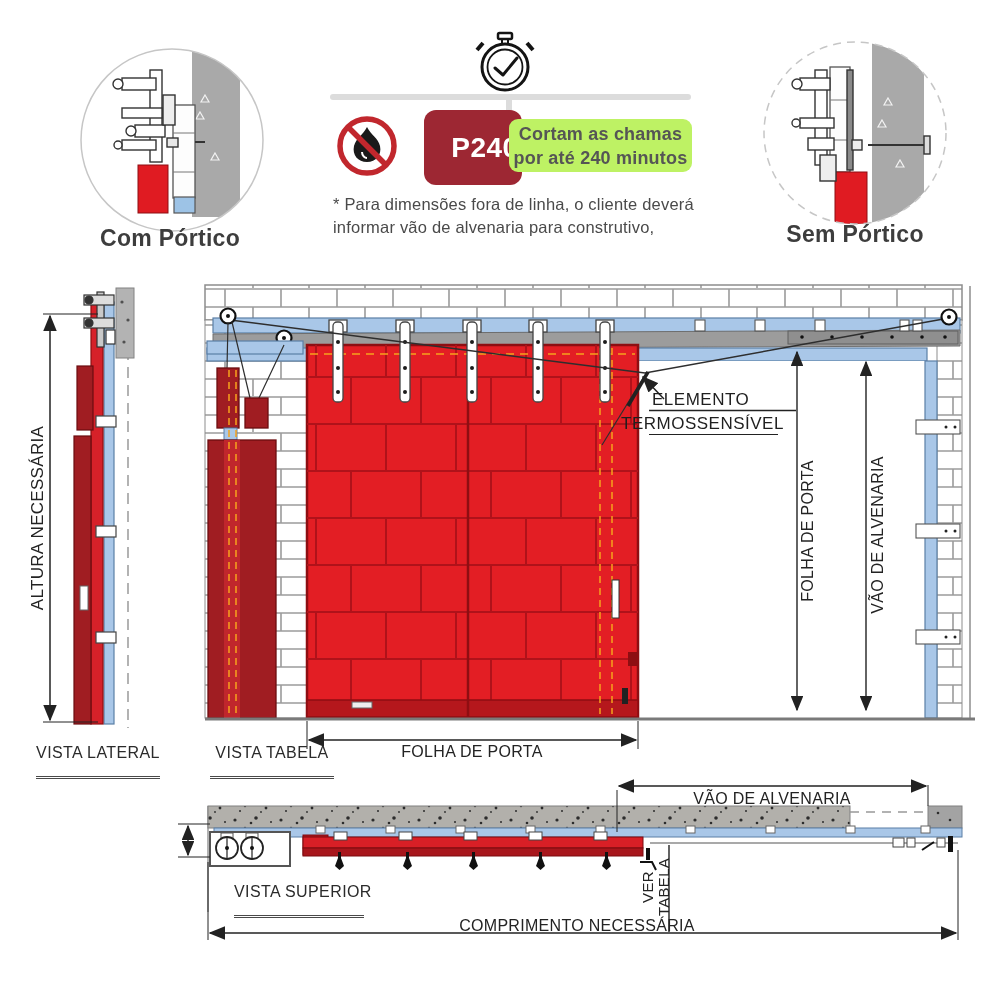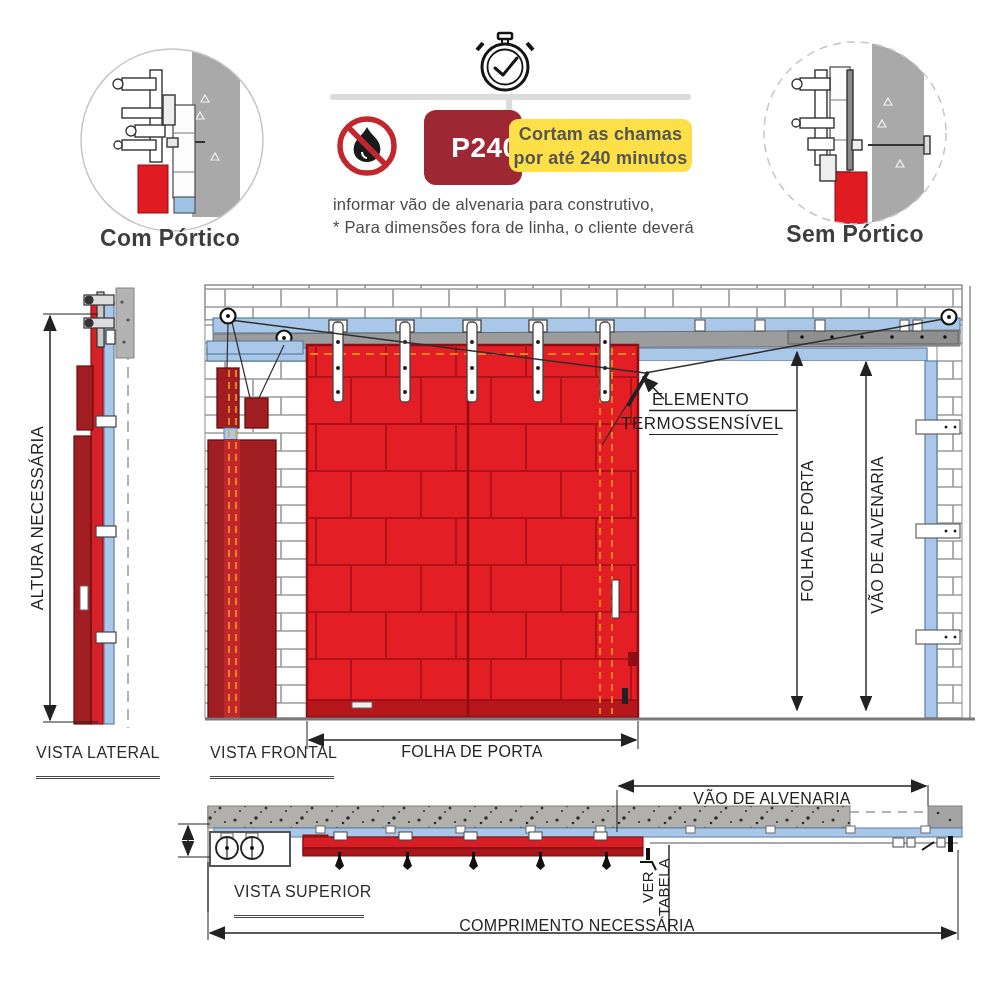--- a/index.html
+++ b/index.html
@@ -4,21 +4,21 @@
 <style>
   html,body{margin:0;padding:0;background:#ffffff;}
   body{width:1000px;height:1000px;position:relative;font-family:"Liberation Sans",sans-serif;overflow:hidden;}
   .abs{position:absolute;}
   .lbl{position:absolute;color:#2e2e2e;white-space:nowrap;}
   .vlabel{position:absolute;transform:translate(-50%,-50%) rotate(-90deg);transform-origin:center;white-space:nowrap;color:#232323;}
   .caption{font-size:23px;color:#3d3d3d;text-align:center;letter-spacing:.3px;font-weight:bold;}
   .view-title{font-size:16px;color:#2b2b2b;text-align:center;letter-spacing:.4px;border-bottom:3px double #4a4a4a;padding-bottom:14px;}
   .dim-label{font-size:16px;letter-spacing:.3px;color:#232323;}
   .badge{display:flex;align-items:center;justify-content:center;background:#9d2733;color:#fff;font-weight:bold;font-size:28px;border-radius:12px;letter-spacing:.5px;padding-left:24px;}
-  .bubble{display:flex;flex-direction:column;align-items:center;justify-content:center;background:#fde047;color:#555;border-radius:9px;font-size:18px;font-weight:bold;line-height:24px;letter-spacing:.2px;}
+  .bubble{display:flex;flex-direction:column;align-items:center;justify-content:center;background:#bef264;color:#555;border-radius:9px;font-size:18px;font-weight:bold;line-height:24px;letter-spacing:.2px;}
   .note{font-size:16.5px;color:#4a4a4a;line-height:23px;letter-spacing:.2px;}
   .anno{font-size:17px;color:#1f1f1f;letter-spacing:.5px;}
 </style>
 </head>
 <body>
 
 <svg class="abs" width="1000" height="1000" viewBox="0 0 1000 1000" style="left:0;top:0;">
   <defs>
     <marker id="arw" markerWidth="11" markerHeight="9" refX="10" refY="4.5" orient="auto-start-reverse">
       <path d="M0,0 L11,4.5 L0,9 z" fill="#222"></path>
@@ -368,26 +368,26 @@
 
 <div class="lbl caption" style="left:70px;top:225px;width:200px;">Com Pórtico</div>
 <div class="lbl caption" style="left:755px;top:221px;width:200px;">Sem Pórtico</div>
 
 <div class="abs badge" style="left:424px;top:110px;width:74px;height:75px;">P240</div>
 <div class="abs bubble" style="left:509px;top:119px;width:183px;height:53px;">
   <span>Cortam as chamas</span>
   <span>por até 240 minutos</span>
 </div>
 <div class="abs note" style="left:333px;top:193px;width:400px;">
+  <div>* Para dimensões fora de linha, o cliente deverá</div>
   <div>informar vão de alvenaria para construtivo,</div>
-  <div>* Para dimensões fora de linha, o cliente deverá</div>
 </div>
 
 <div class="lbl view-title" style="left:36px;top:744px;width:124px;">VISTA LATERAL</div>
-<div class="lbl view-title" style="left:210px;top:744px;width:124px;">VISTA FRONTAL</div>
+<div class="lbl view-title" style="left:210px;top:744px;width:124px;">VISTA TABELA</div>
 <div class="lbl view-title" style="left:214px;top:883px;width:130px;margin-left:20px;">VISTA SUPERIOR</div>
 
 <div class="vlabel dim-label" style="left:38px;top:518px;font-size:17px;">ALTURA NECESSÁRIA</div>
 <div class="vlabel dim-label" style="left:808px;top:531px;">FOLHA DE PORTA</div>
 <div class="vlabel dim-label" style="left:878px;top:535px;">VÃO DE ALVENARIA</div>
 <div class="vlabel dim-label" style="left:647px;top:887px;font-size:15px;">VER</div>
 <div class="vlabel dim-label" style="left:663px;top:887px;font-size:15px;">TABELA</div>
 
 <div class="lbl dim-label" style="left:372px;top:743px;width:200px;text-align:center;">FOLHA DE PORTA</div>
 <div class="lbl dim-label" style="left:652px;top:790px;width:240px;text-align:center;">VÃO DE ALVENARIA</div>

